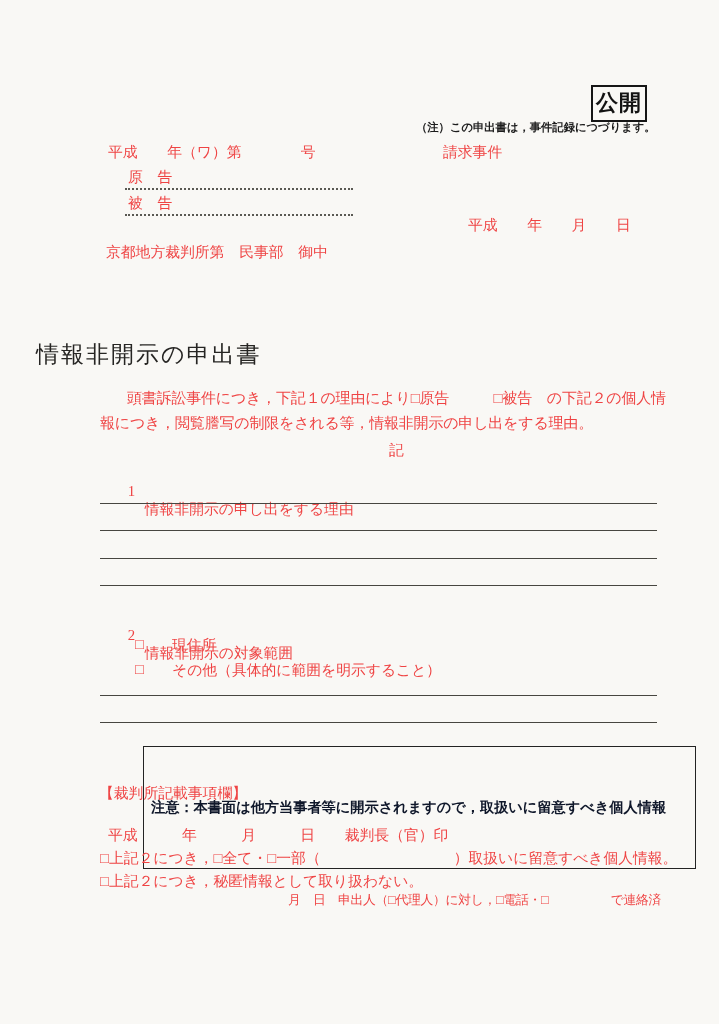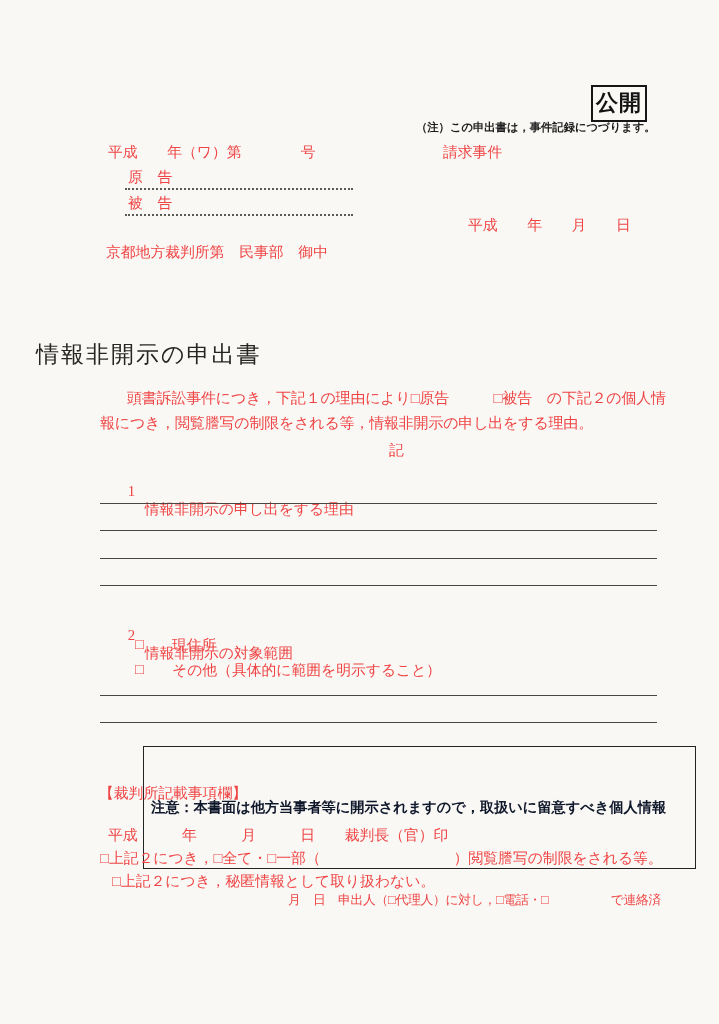--- a/index.html
+++ b/index.html
@@ -88,21 +88,21 @@
     border:1.6px solid #232323;
     padding:5px 0 6px 7px;
     font-size:14.2px;font-weight:bold;color:#0f172a;
     line-height:22px;white-space:pre;margin-left:36px;
   }
   .notice-box .l2{padding-left:43px;}
 
   .court-heading{left:99px;top:784px;}
   .court-date{left:108px;top:826px;}
   .court-opt1{left:100px;top:849px;}
-  .court-opt2{left:100px;top:872px;margin-left:12px;}
+  .court-opt2{left:100px;top:872px;}
   .contact{left:288px;top:892px;font-size:12.8px;letter-spacing:-0.3px;}
 </style>
 </head>
 <body>
 
 <div class="page">
 
   <div class="abs gothic stamp">公開</div>
 
   <div class="abs gothic filing-note">（注）この申出書は，事件記録につづります。</div>
@@ -155,17 +155,17 @@
 
   <div class="rule r2a"></div>
   <div class="rule r2b"></div>
 
   <div class="abs gothic notice-box">
     <div class="l1">注意：本書面は他方当事者等に開示されますので，取扱いに留意すべき個人情報</div>
   </div>
 
   <div class="abs serif court-heading">【裁判所記載事項欄】</div>
   <div class="abs serif court-date">平成　　　年　　　月　　　日　　裁判長（官）印</div>
-  <div class="abs serif court-opt1">□上記２につき，□全て・□一部（　　　　　　　　　）閲覧謄写の制限をされる等。</div>
+  <div class="abs serif court-opt1">□上記２につき，□全て・□一部（　　　　　　　　　）取扱いに留意すべき個人情報。</div>
   <div class="abs serif court-opt2">□上記２につき，秘匿情報として取り扱わない。</div>
   <div class="abs serif contact">月　日　申出人（□代理人）に対し，□電話・□　　　　　で連絡済</div>
 
 </div>
 
 </body></html>

